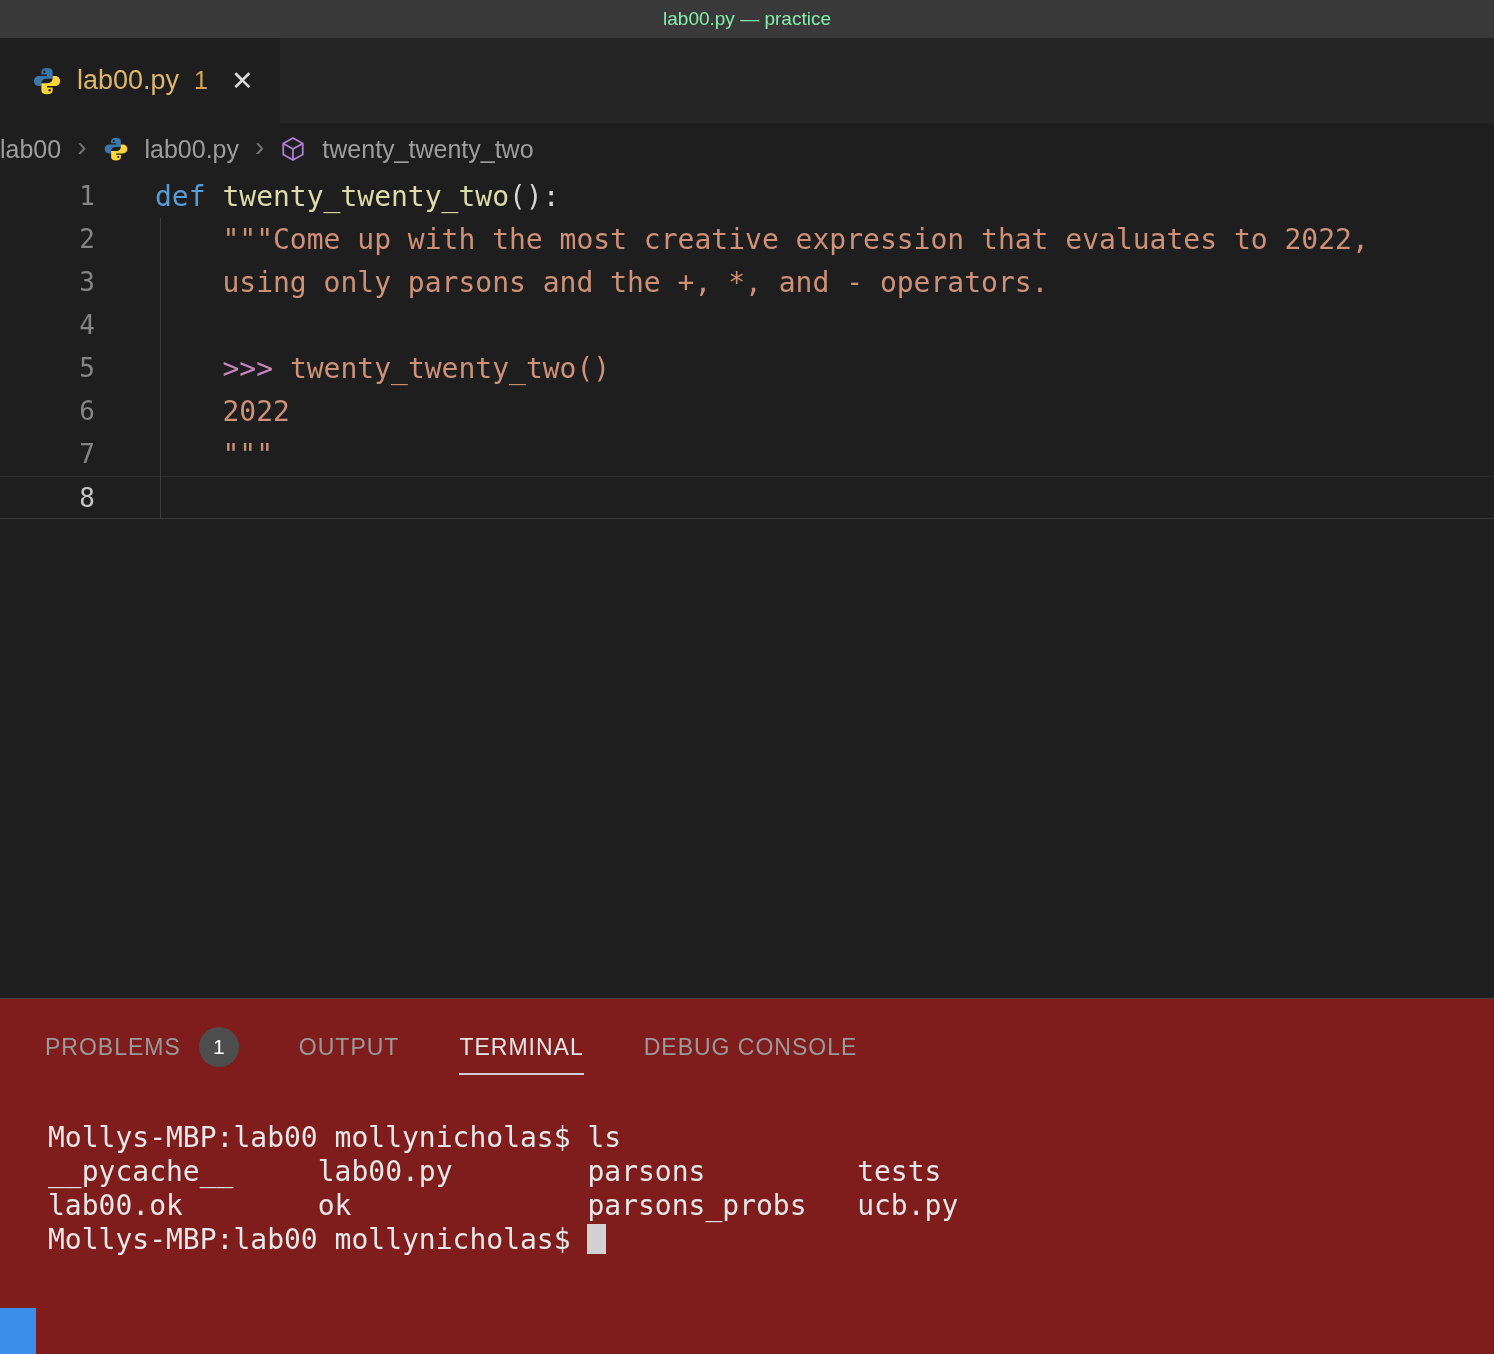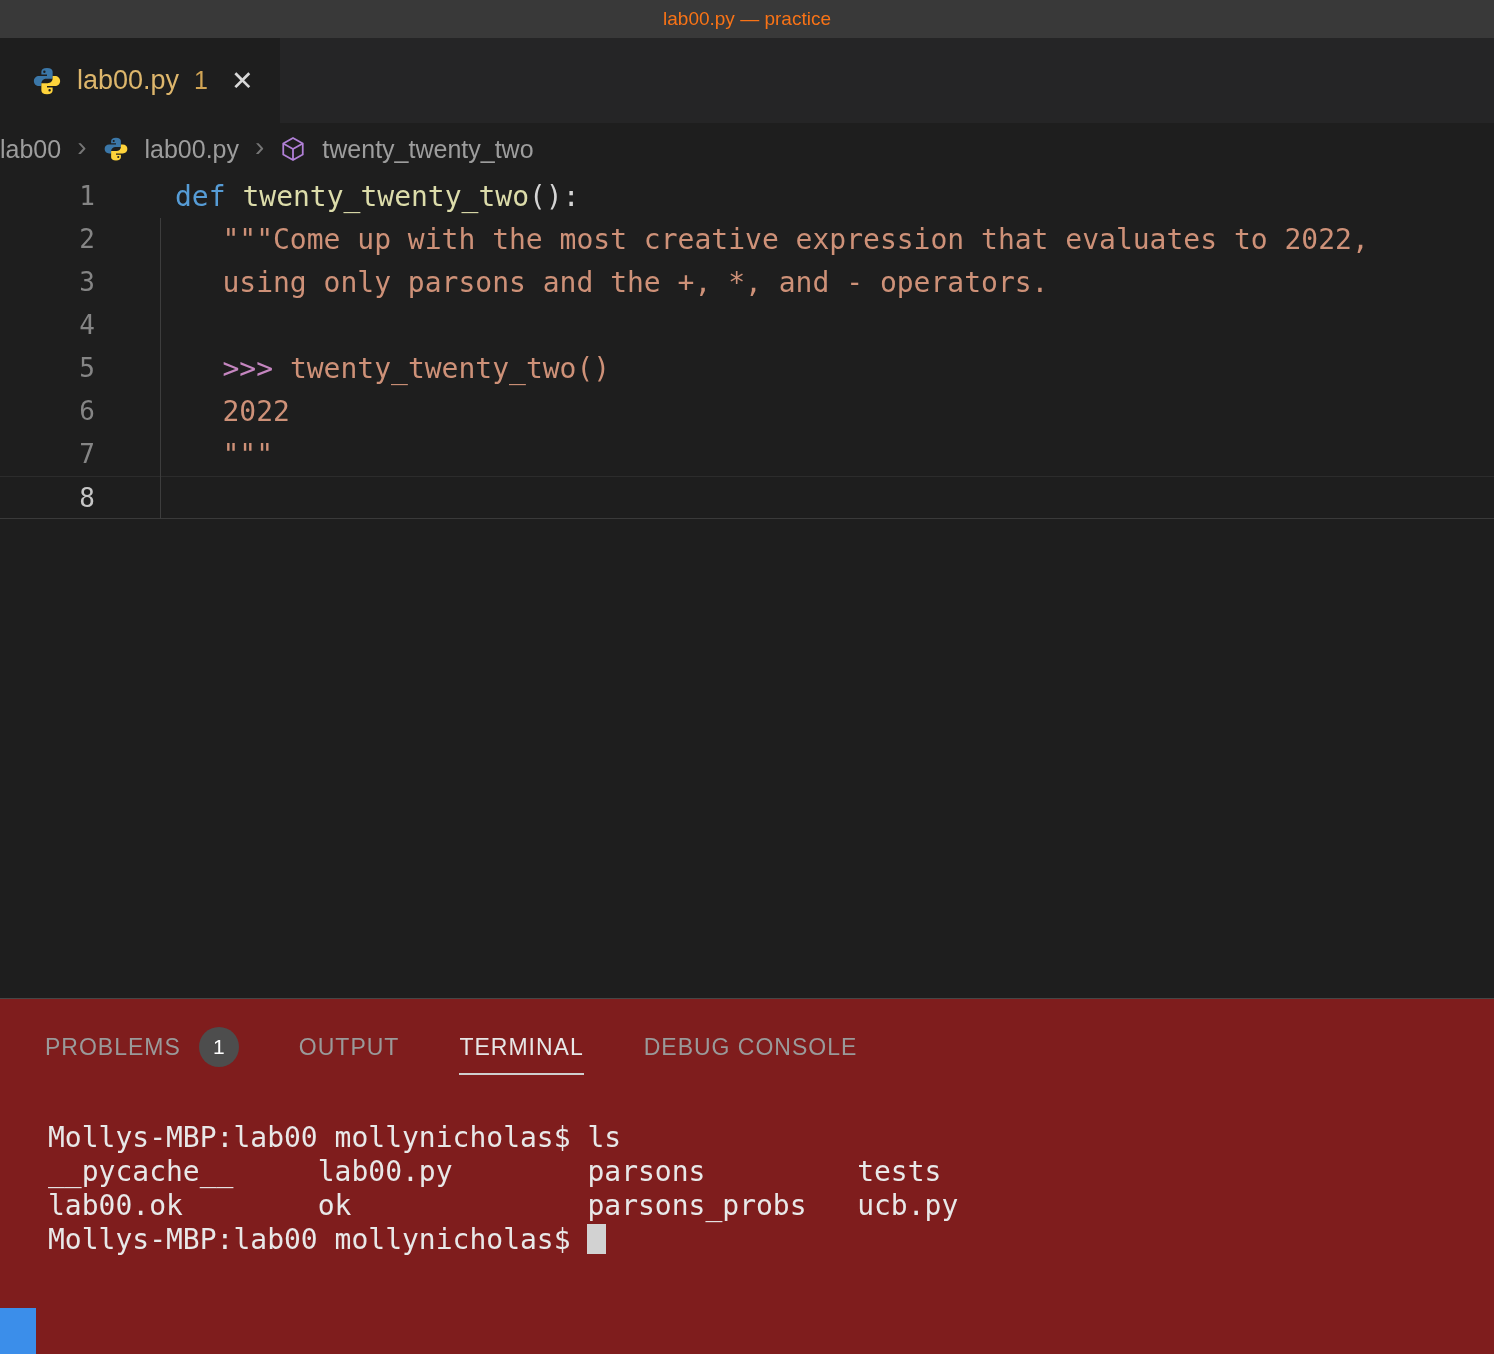--- a/index.html
+++ b/index.html
@@ -1,21 +1,21 @@
 <!DOCTYPE html>
 <html><head>
 <meta charset="utf-8">
 <style>
   * { margin:0; padding:0; box-sizing:border-box; }
   html,body { width:1494px; height:1354px; background:#1e1e1e; overflow:hidden; }
   body { font-family:"Liberation Sans", sans-serif; }
   .window { position:relative; width:1494px; height:1354px; display:flex; flex-direction:column; background:#1e1e1e; }
 
   
-  .titlebar { height:38px; flex:none; background:#393939; color:#f97316; display:flex; align-items:center; justify-content:center; font-size:19px; }
+  .titlebar { height:38px; flex:none; background:#393939; color:#86efac; display:flex; align-items:center; justify-content:center; font-size:19px; }
 
   
   .tabstrip { height:85px; flex:none; background:#252526; display:flex; align-items:stretch; }
   .tab { display:flex; align-items:center; gap:15px; background:#1e1e1e; padding:0 26px 0 32px; }
   .tab-icon { width:30px; height:30px; display:inline-flex; }
   .tab-label { color:#ddb66c; font-size:27px; }
   .tab-badge { color:#d2a555; font-size:25px; }
   .tab-close { color:#d8d8d8; font-size:27px; margin-left:8px; cursor:pointer; }
 
   
@@ -24,21 +24,21 @@
   .crumb-icon { width:26px; height:26px; display:inline-flex; margin-right:8px; }
 
   
   .editor { flex:1; position:relative; font-family:"DejaVu Sans Mono", monospace; font-size:28px; line-height:43px; overflow:hidden; }
   .indent-guide { position:absolute; left:160px; top:43px; width:1px; height:301px; background:#3d3d3d; }
   .code-line { display:flex; height:43px; white-space:pre; }
   .line-num { width:95px; flex:none; text-align:right; color:#858585; font-size:26px; }
   .line-content { padding-left:60px; }
   .code-line.current { border-top:1px solid #2c2c2c; border-bottom:1px solid #3a3a3a; }
   .code-line.current .line-num { color:#c6c6c6; }
-  .tok-kw { color:#569cd6;margin-left:20px; }
+  .tok-kw { color:#569cd6; }
   .tok-fn { color:#dcdcaa; }
   .tok-pl { color:#d4d4d4; }
   .tok-str { color:#ce9178; }
   .tok-doctest { color:#c586c0; }
   .tok-ret { color:#c586c0; }
   .blank-box { display:inline-block; width:120px; height:31px; background:#585858; vertical-align:-6px; position:relative; }
   .blank-box::after { content:""; position:absolute; left:0; right:0; bottom:-8px; height:6px;
     background:
       linear-gradient(45deg, transparent 44%, #c2a200 44%, #c2a200 56%, transparent 56%),
       linear-gradient(-45deg, transparent 44%, #c2a200 44%, #c2a200 56%, transparent 56%);

